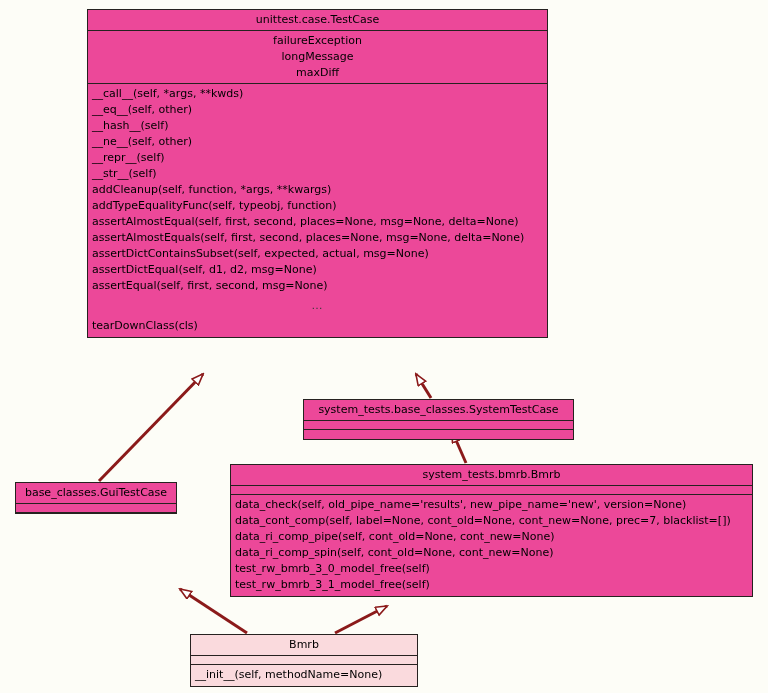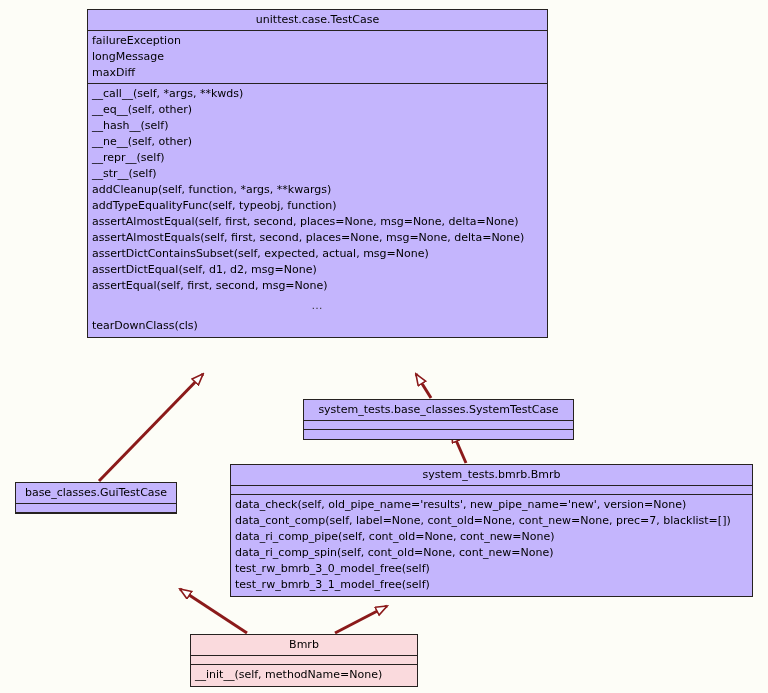--- a/index.html
+++ b/index.html
@@ -33,21 +33,21 @@
     height: 693px;
     z-index: 1;
   }
 
   
   .uml-class {
     position: absolute;
     z-index: 2;
     border: 1px solid #262220;
     box-sizing: border-box;
-    background: #c4b5fd;
+    background: #ec4899;
     font-size: 11px;
     color: #000000;
     line-height: 1.0;
   }
   .uml-class.light {
     background: #fadadd;
   }
 
   .uml-name-compartment {
     border-bottom: 1px solid #262220;
@@ -55,20 +55,21 @@
     padding: 4px 4px 5px 4px;
     box-sizing: border-box;
     white-space: nowrap;
     overflow: hidden;
   }
 
   .uml-attr-compartment {
     border-bottom: 1px solid #262220;
     box-sizing: border-box;
     padding: 2px 0 2px 0;
+    text-align: center;
   }
   .uml-attr-compartment.empty {
     height: 9px;
     padding: 0;
   }
 
   .uml-op-compartment {
     box-sizing: border-box;
     padding: 2px 0 3px 0;
   }

